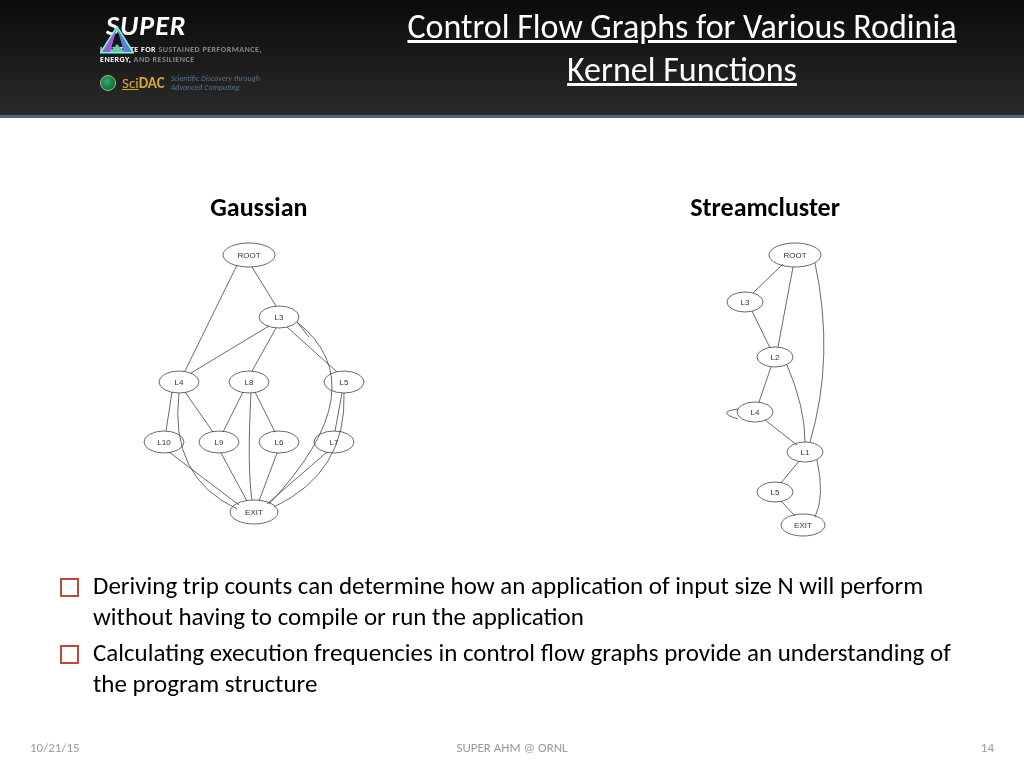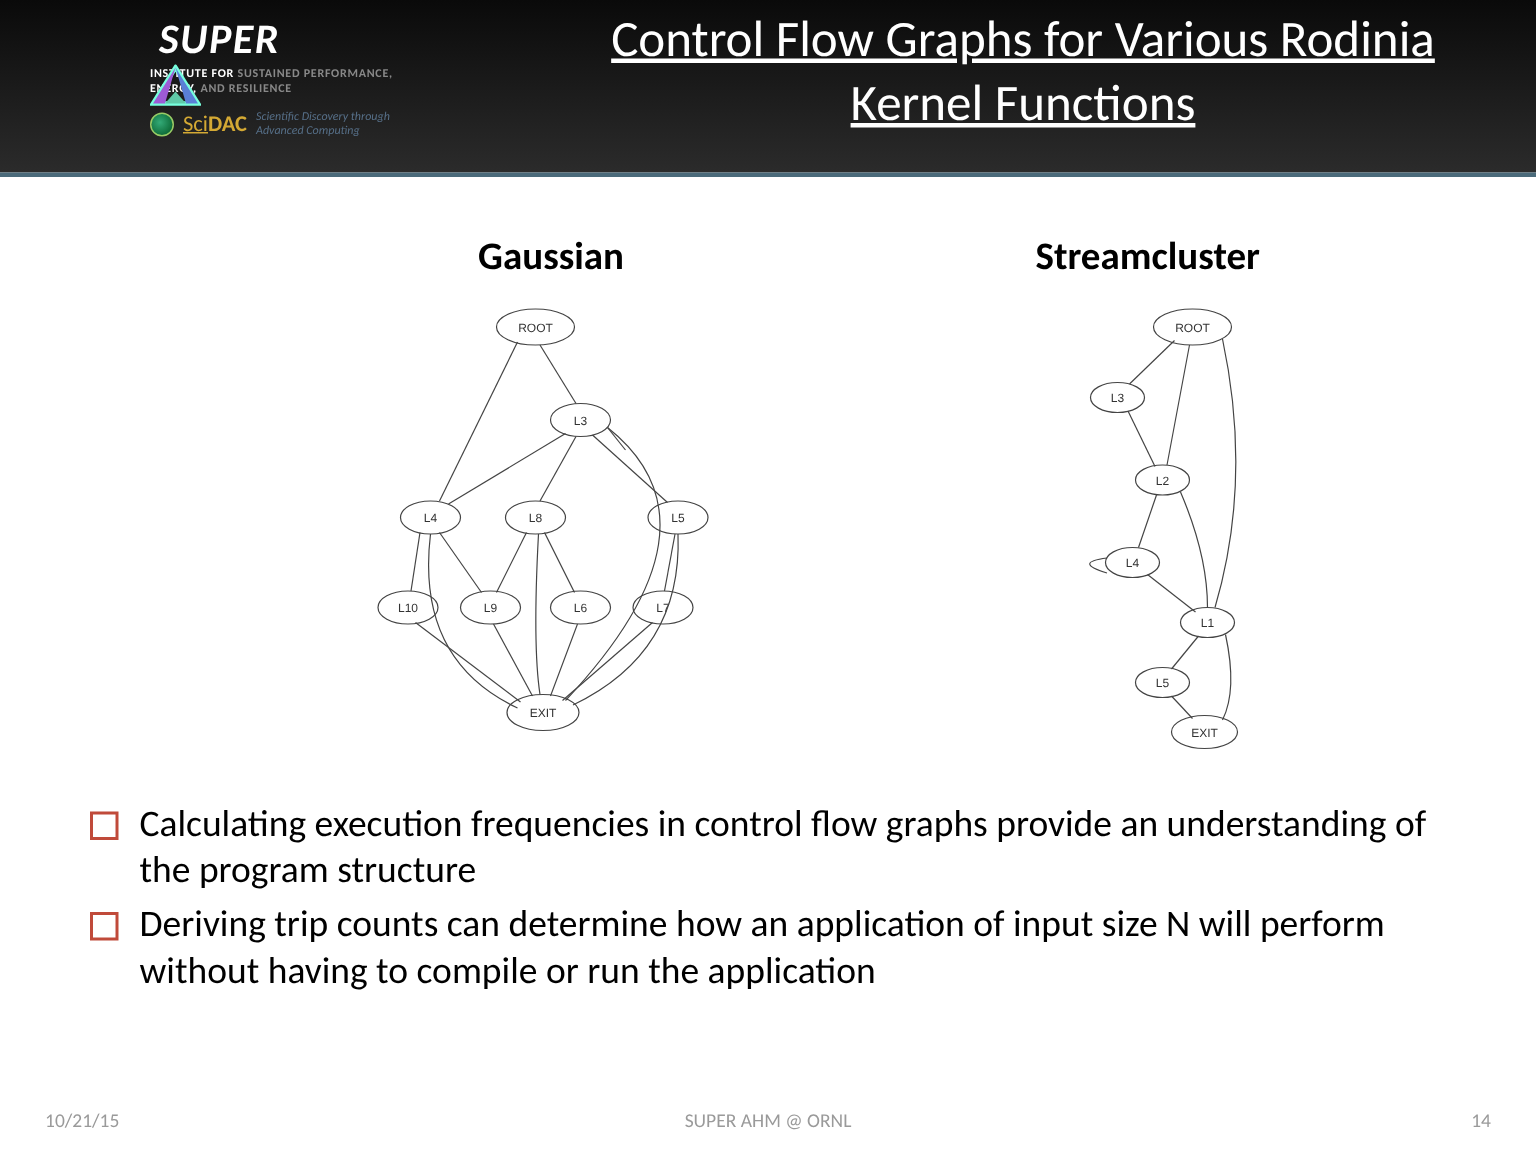--- a/index.html
+++ b/index.html
@@ -19,21 +19,21 @@
     color: #fff;
   }
   .logo-area {
     position: absolute;
     left: 100px;
     top: 8px;
     width: 230px;
   }
   .super-logo {
     display: flex;
-    align-items: flex-end;
+    align-items: center;
     gap: 6px;
   }
   .triangle {
     width: 0;
     height: 0;
     position: relative;
   }
   .triangle svg { width:34px; height:28px; }
   .super-text {
     font-size: 28px;
@@ -80,22 +80,23 @@
   .content {
     position: absolute;
     top: 118px;
     left: 0;
     right: 0;
     bottom: 30px;
     padding: 30px 60px 0 60px;
   }
   .cols {
     display: flex;
-    justify-content: flex-end;
+    justify-content: space-between;
     height: 380px;
+    margin-top: 37px;
   }
   .col {
     width: 44%;
     text-align: center;
   }
   .col h2 {
     font-size: 26px;
     font-weight: 700;
     margin: 6px 0 14px 0;
   }
@@ -249,25 +250,25 @@
           <path d="M142 223 Q150 260 140 280"></path>
           <line x1="106" y1="264" x2="120" y2="279"></line>
         </svg>
       </div>
     </div>
   </div>
 
   <div class="bullets">
     <div class="bullet">
       <div class="sq"></div>
-      <div>Calculating execution frequencies in control flow graphs provide an understanding of the program structure</div>
+      <div>Deriving trip counts can determine how an application of input size N will perform without having to compile or run the application</div>
     </div>
     <div class="bullet">
       <div class="sq"></div>
-      <div>Deriving trip counts can determine how an application of input size N will perform without having to compile or run the application</div>
+      <div>Calculating execution frequencies in control flow graphs provide an understanding of the program structure</div>
     </div>
   </div>
 </div>
 
 <div class="footer">
   <span class="date">10/21/15</span>
   <span class="venue">SUPER AHM @ ORNL</span>
   <span class="page">14</span>
 </div>
 

